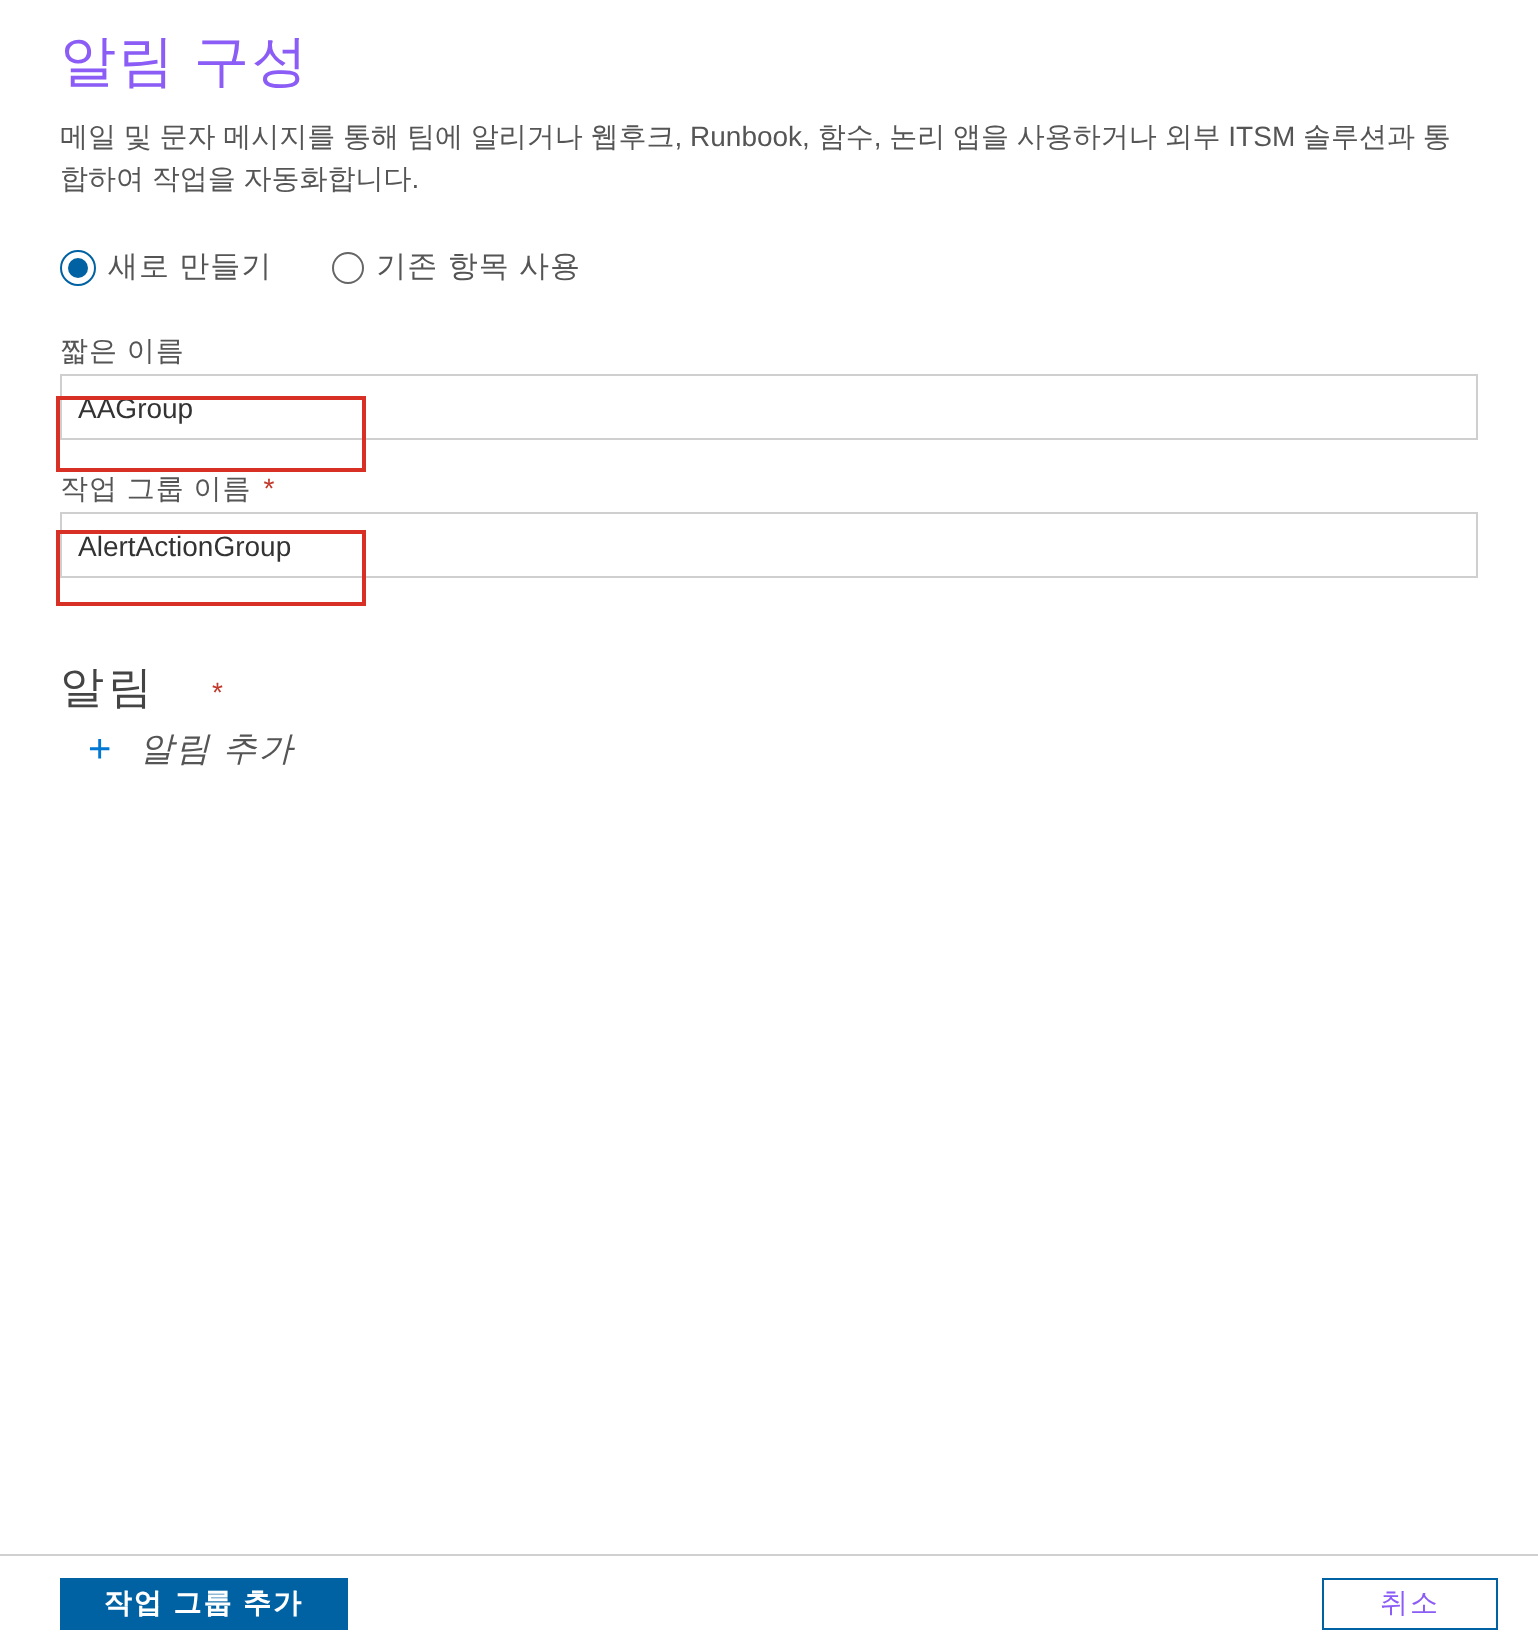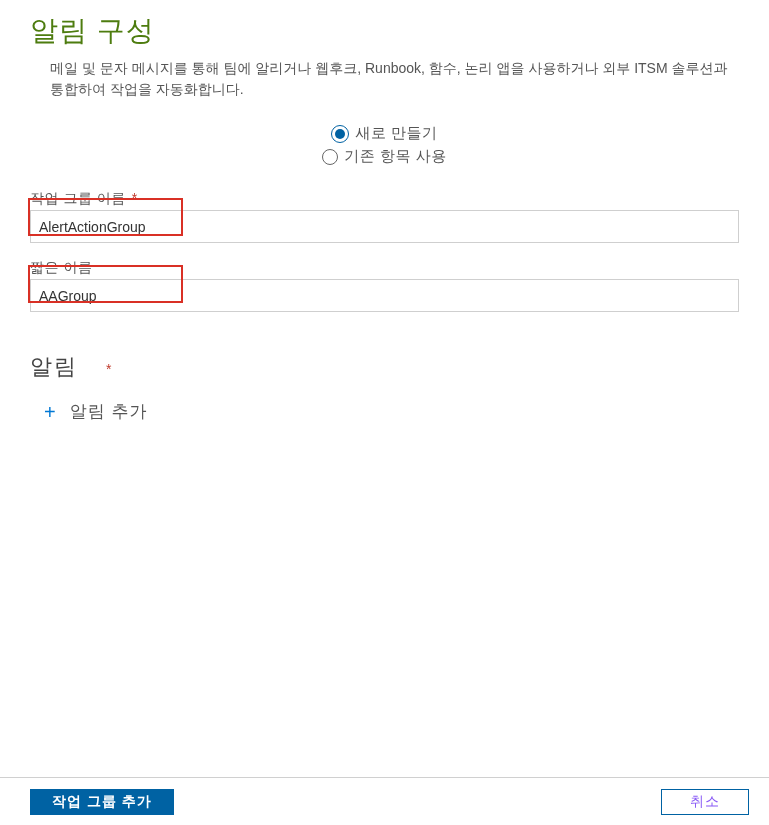--- a/index.html
+++ b/index.html
@@ -16,39 +16,37 @@
       color: #323130;
     }
     .panel {
       padding: 12px 30px 0 30px;
       height: 100%;
       position: relative;
     }
     .page-title {
       font-size: 28px;
       font-weight: 400;
-      color: #4d7c0f;
+      color: #8b5cf6;
       margin-bottom: 8px;
       letter-spacing: 1px;
     }
     .description {
       font-size: 14px;
       color: #555555;
       line-height: 1.5;
       margin-bottom: 24px;
-      margin-left: 20px;
     }
     .radio-row {
       display: flex;
       align-items: center;
-      gap: 4px;
+      gap: 30px;
       margin-bottom: 24px;
       font-size: 15px;
       color: #333333;
-      flex-direction: column;
     }
     .radio-item {
       display: flex;
       align-items: center;
       gap: 6px;
       cursor: pointer;
     }
     .radio-circle {
       width: 18px;
       height: 18px;
@@ -114,21 +112,21 @@
       left: 28px;
       top: 265px;
       width: 155px;
       height: 38px;
     }
     .section-header {
       margin-top: 40px;
       display: flex;
       align-items: baseline;
       gap: 28px;
-      margin-bottom: 18px;
+      margin-bottom: 4px;
     }
     .section-title {
       font-size: 22px;
       color: #444444;
       letter-spacing: 2px;
       font-weight: 400;
     }
     .section-req {
       color: #c0392b;
       font-size: 14px;
@@ -143,20 +141,21 @@
     .plus-icon {
       color: #0078d4;
       font-size: 20px;
       font-weight: 300;
       line-height: 1;
     }
     .add-label {
       color: #555555;
       font-size: 17px;
       letter-spacing: 1px;
+      font-style: italic;
     }
     .footer {
       position: absolute;
       bottom: 0;
       left: 0;
       right: 0;
       height: 48px;
       border-top: 1px solid #d0d0d0;
       display: flex;
       align-items: center;
@@ -201,30 +200,30 @@
       <span class="radio-label">새로 만들기</span>
     </div>
     <div class="radio-item">
       <span class="radio-circle unselected"></span>
       <span class="radio-label">기존 항목 사용</span>
     </div>
   </div>
 
   <div class="field-block">
     <div class="field-label">
-      <span>작업 그룹 이름</span><span class="req">*</span>
-    </div>
-    <input type="text" class="text-input" value="AlertActionGroup" style="">
+      <span>짧은 이름</span>
+    </div>
+    <input type="text" class="text-input" value="AAGroup" style="">
   </div>
 
   <div class="field-block">
     <div class="field-label">
-      <span>짧은 이름</span>
-    </div>
-    <input type="text" class="text-input" value="AAGroup" style="">
+      <span>작업 그룹 이름</span><span class="req">*</span>
+    </div>
+    <input type="text" class="text-input" value="AlertActionGroup" style="">
   </div>
 
   <div class="section-header">
     <span class="section-title">알림</span>
     <span class="section-req">*</span>
   </div>
 
   <div class="add-row">
     <span class="plus-icon">+</span>
     <span class="add-label">알림 추가</span>

